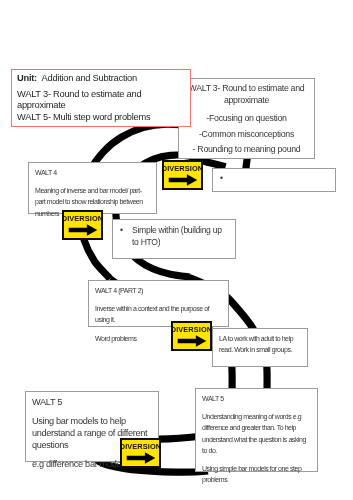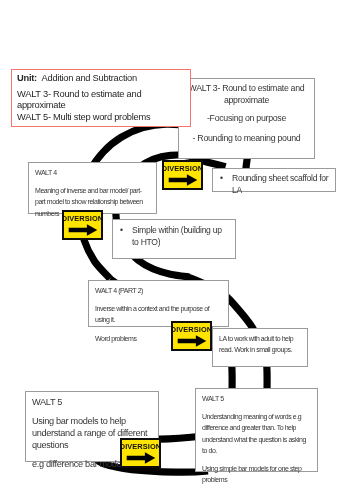--- a/index.html
+++ b/index.html
@@ -36,30 +36,30 @@
       <path stroke-width="7.2" d="M 189.3 276.9 C 186.2 276.5 176.4 275.5 170.4 274.2 C 164.5 272.8 158.8 271.3 153.4 269.0 C 148.0 266.7 142.7 263.8 138.2 260.2 C 133.7 256.6 129.5 252.2 126.2 247.4 C 122.9 242.6 120.3 237.1 118.6 231.6 C 116.8 226.1 115.9 220.0 115.9 214.2 C 115.9 208.5 116.8 202.4 118.5 196.9 C 120.2 191.3 122.8 185.8 126.1 181.0 C 129.3 176.3 133.4 171.8 138.0 168.1 C 142.5 164.5 147.8 161.5 153.1 159.3 C 158.5 157.2 164.5 155.9 170.3 155.4 C 176.0 154.8 182.1 154.9 187.9 155.9 C 193.7 156.9 198.7 159.7 205.0 161.5 C 211.3 163.3 222.2 165.8 225.6 166.7"></path>
       <path stroke-width="7.2" d="M 188 277 C 205 284 221 290 230 300 C 239 310 247 319 252 327 C 259 338 265 350 266.5 362 C 267.4 370 267.2 380 267 393"></path>
       <path stroke-width="7.2" d="M 110 279 C 138 300 180 318 206 328 C 219 334 228 346 231 358 C 232.4 366 232.3 378 232 393"></path>
       <path stroke-width="7.2" d="M 208 435.6 C 196 436.8 178 438.8 160 439.2 C 140 439.6 112 442 102 449 C 93 455 93.5 460 104 463.8 C 120 469.4 150 471.6 175 472.1 C 188 472.4 198 472 208 471"></path>
     </g>
   </svg>
 
   <div class="box" style="left:178px;top:78px;width:137px;height:81px;padding:4px 9px 0 9px;font-size:8.8px;letter-spacing:-0.3px;line-height:11.6px;text-align:center;">
     <p>WALT 3- Round to estimate and approximate</p>
     <p class="sp"></p>
-    <p>-Focusing on purpose</p>
+    <p>-Focusing on question</p>
     <p class="sp" style="height:4px"></p>
+    <p>-Common misconceptions</p>
     <p class="sp" style="height:4px"></p>
     <p>- Rounding to meaning pound</p>
   </div>
 
   <div class="box md" style="left:212px;top:168px;width:124px;height:24px;padding:3px 5px 0 7px;">
     <div class="bul">
         <span class="b">•</span>
-      <span>Rounding sheet scaffold for LA</span>
       </div>
   </div>
 
   <div class="box sm" style="left:28px;top:162px;width:129px;height:52px;padding:4px 6px 0 6px;">
     <p>WALT 4</p>
     <p class="sp"></p>
     <p>Meaning of inverse and bar model/ part-part model to show relationship between numbers</p>
   </div>
 
   <div class="box md" style="left:112px;top:219px;width:124px;height:40px;padding:4px 5px 0 7px;">

